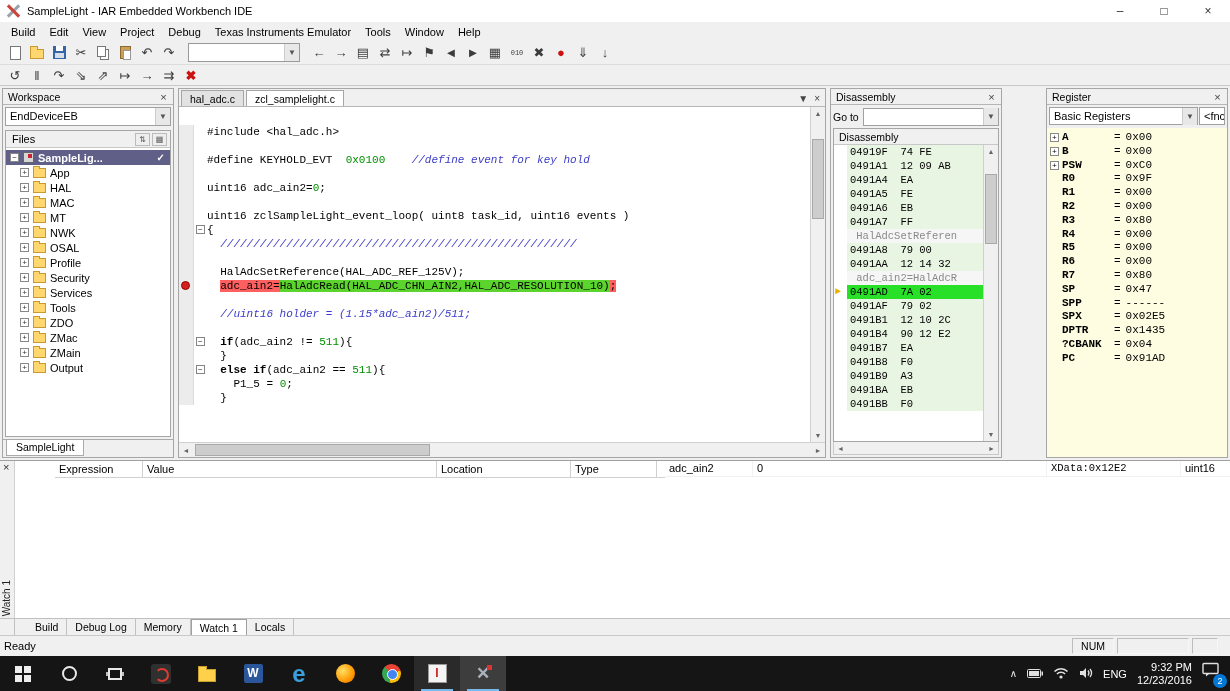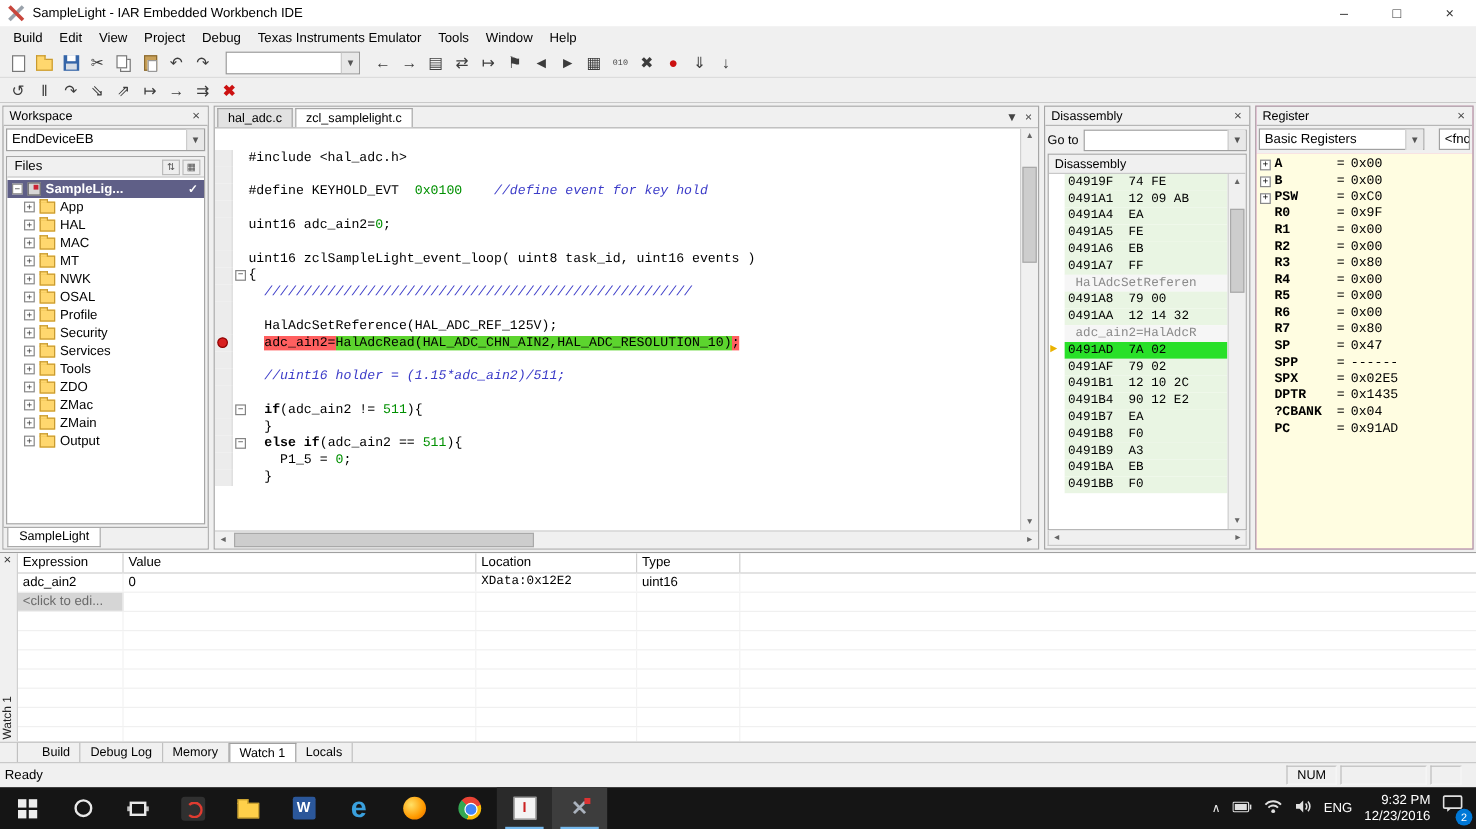--- a/index.html
+++ b/index.html
@@ -107,37 +107,37 @@
 .da-list { flex:1; font-family:"Liberation Mono", monospace; font-size:10.5px; line-height:14px; overflow:hidden; }
 .da-row { display:flex; height:14px; }
 .da-margin { flex:0 0 13px; background:#fff; position:relative; }
 .da-arrow { position:absolute; left:1px; top:0; font-size:10px; color:#eab200; }
 .da-text { flex:1; white-space:pre; background:#e9f5e3; padding-left:3px; }
 .da-row.label .da-text { background:#f6f6f6; color:#8a8a8a; }
 .da-row.current .da-text { background:#29e029; }
 .da-hscroll { height:13px; flex:0 0 13px; margin:0 2px 2px; background:#f0f0f0; border:1px solid #c8c8c8; border-top:none; display:flex; align-items:center; justify-content:space-between; font-size:7px; color:#666; padding:0 3px; }
 
 
-.registers { width:182px; flex:0 0 182px; display:flex; flex-direction:column; border:1px solid #a6a6a6; background:#f9a8d4; overflow:hidden; }
-.reg-combos { display:flex; gap:12px; padding:2px; background:#f0f0f0; flex:0 0 23px; }
+.registers { width:182px; flex:0 0 182px; display:flex; flex-direction:column; border:1px solid #a6a6a6; background:#ef4444; overflow:hidden;margin-left:40px; }
+.reg-combos { display:flex; gap:1px; padding:2px; background:#f0f0f0; flex:0 0 23px; }
 .reg-combo { flex:1; height:18px; }
 .combo.partial { width:26px; flex:0 0 26px; overflow:hidden; height:18px; }
 .reg-list { flex:1; padding:3px 0 0 2px; font-family:"Liberation Mono", monospace; font-size:11px; line-height:13.8px; background:#fffde1; }
 .reg-row { display:flex; height:13.8px; align-items:center; }
 .reg-expand { width:9px; height:9px; flex:0 0 9px; border:1px solid #888; background:#fff; font-size:8px; line-height:7px; text-align:center; margin:0 3px 0 1px; }
 .reg-indent { flex:0 0 13px; }
 .reg-name { font-weight:bold; width:52px; flex:0 0 52px; }
 .reg-eq { margin-right:5px; }
 
 
 .watch { flex:1; display:flex; background:#fff; border-top:1px solid #a0a0a0; overflow:hidden; }
 .watch-left { flex:0 0 15px; background:#f0f0f0; border-right:1px solid #d0d0d0; position:relative; }
 .wclose { position:absolute; top:0; left:3px; font-size:11px; color:#333; }
 .wside { position:absolute; bottom:2px; left:1px; writing-mode:vertical-rl; transform:rotate(180deg); font-size:10px; color:#222; }
-.watch-main { flex:1; display:flex; flex-direction:column; overflow:hidden; }
+.watch-main { flex:1; display:flex; flex-direction:row; overflow:hidden;padding-left:40px; }
 .w-head { display:flex; height:17px; flex:0 0 17px; border-bottom:1px solid #d0d0d0; background:#fff; }
 .w-hcell { border-right:1px solid #d0d0d0; padding:2px 4px; white-space:nowrap; overflow:hidden; }
 .w-row { display:flex; height:16px; flex:0 0 16px; border-bottom:1px solid #f0f0f0; }
 .w-cell { border-right:1px solid #f2f2f2; padding:1px 4px; white-space:nowrap; overflow:hidden; }
 .c0 { flex:0 0 88px; } .c1 { flex:0 0 294px; } .c2 { flex:0 0 134px; } .c3 { flex:0 0 86px; } .c4 { flex:1; border-right:none; }
 .loc { font-family:"Liberation Mono", monospace; font-size:10.5px; }
 .w-row.placeholder .c0 { background:#d6d6d6; color:#6a6a6a; }
 
 
 .btabs { height:17px; flex:0 0 17px; background:#f0f0f0; border-top:1px solid #c0c0c0; display:flex; align-items:stretch; padding-left:14px; font-size:10.5px; }

